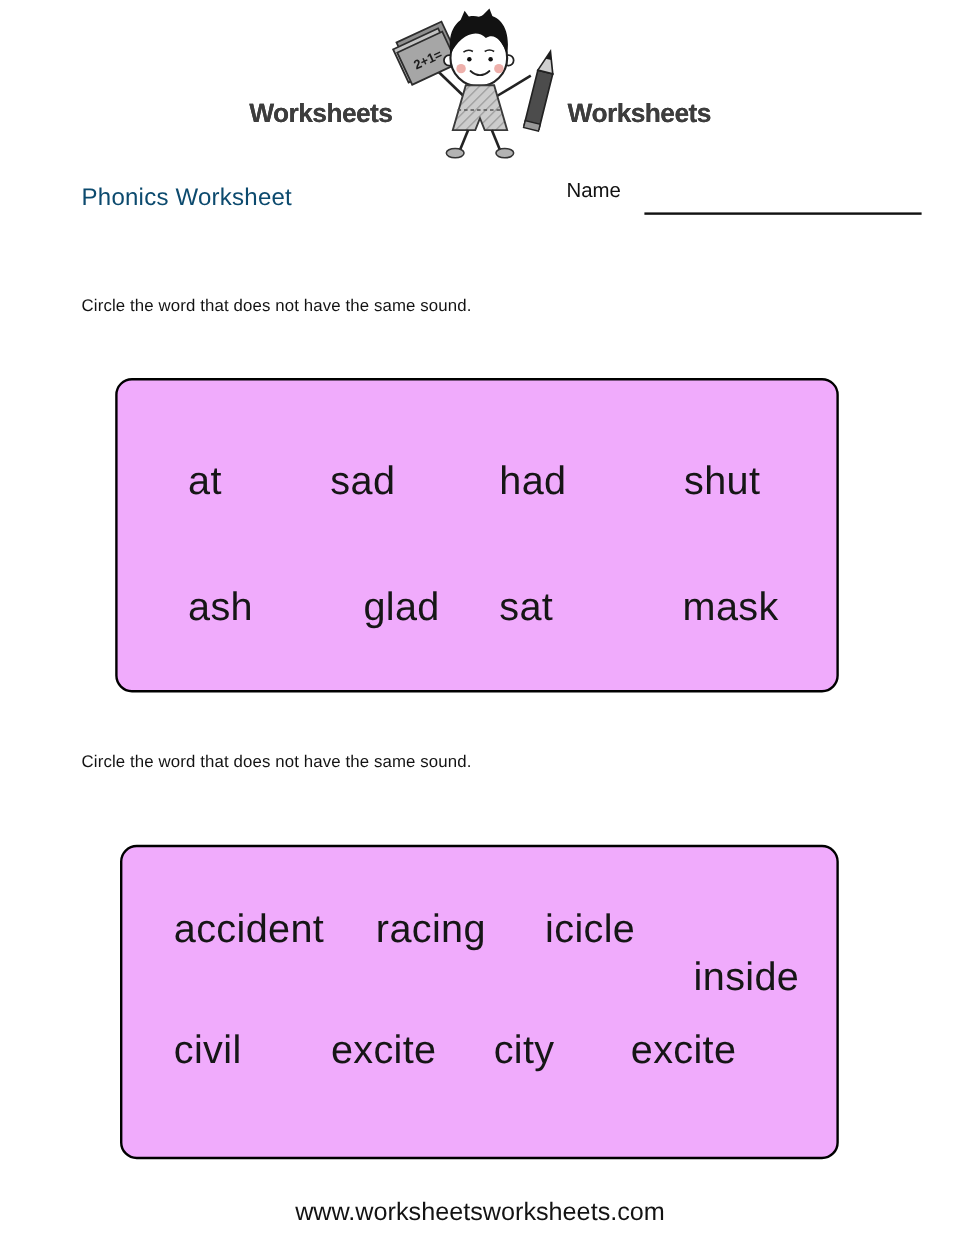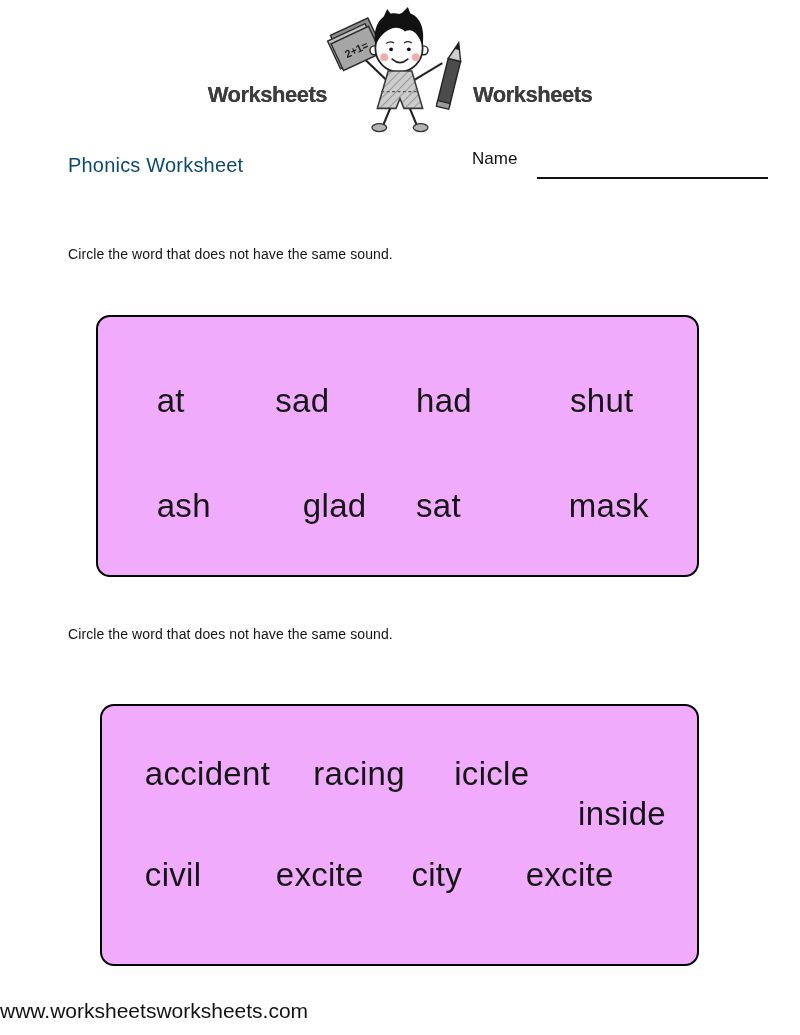--- a/index.html
+++ b/index.html
@@ -73,21 +73,21 @@
   #box2 .w14{top:26.4%;left:80.0%;margin-top:40px;}
   
   #box2 .w21{top:65.5%;left:7.2%;text-align:center;}
   #box2 .w22{top:65.5%;left:29.2%;}
   #box2 .w23{top:65.5%;left:52.0%;}
   #box2 .w24{top:65.5%;left:71.2%;}
 
   
   .footer-url{
     position:absolute;left:0;top:999px;width:800px;
-    font-size:21px;color:#131313;
+    text-align:center;font-size:21px;color:#131313;
   }
 </style>
 </head>
 <body>
 
 <div class="logo-row">
   <span class="logo-text left">Worksheets</span>
 
   <svg class="logo-kid" viewBox="0 0 172 130" xmlns="http://www.w3.org/2000/svg">
     <defs>

